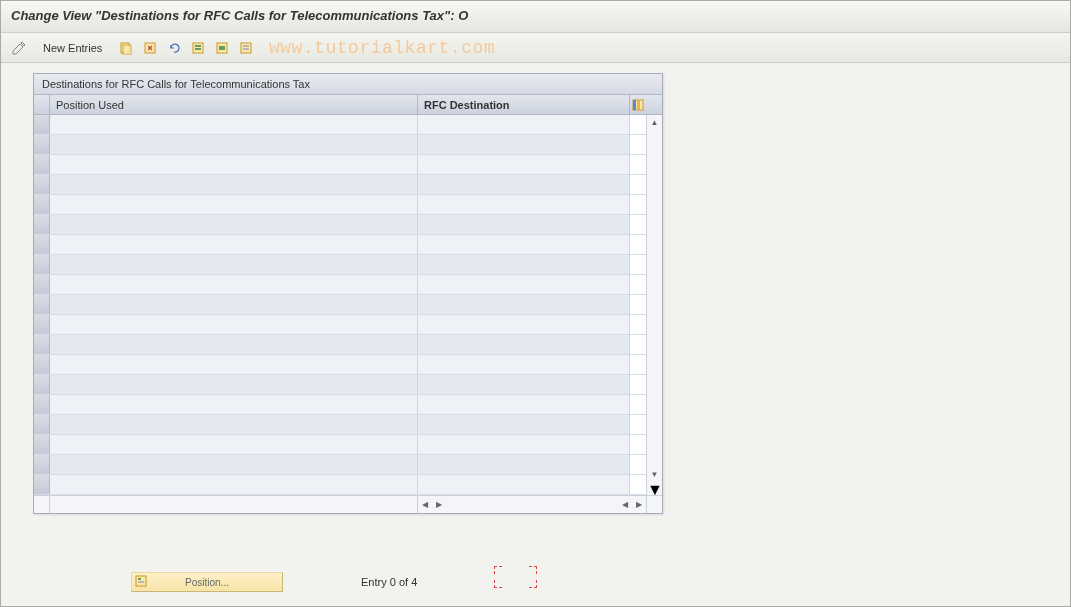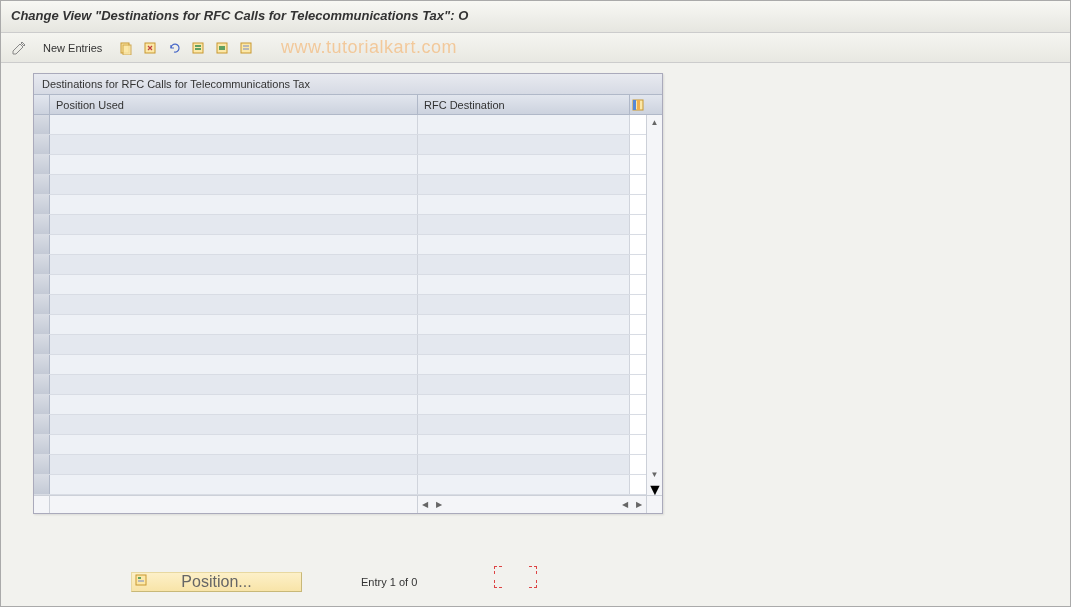--- a/index.html
+++ b/index.html
@@ -39,25 +39,25 @@
     .new-entries-btn {
       font-size: 11px;
       color: #333;
       padding: 2px 8px;
       cursor: pointer;
       margin: 0 2px;
     }
     
     .watermark {
       position: absolute;
-      left: 280px;
+      left: 268px;
       font-size: 18px;
       color: #f4b97a;
       opacity: 0.7;
-      font-family: Liberation Sans, sans-serif;
+      font-family: Liberation Mono, monospace;
       letter-spacing: 0.5px;
     }
     
     .content-area {
       padding: 10px;
     }
     
     .table-container {
       width: 630px;
       border: 1px solid #aab;
@@ -85,21 +85,21 @@
     .row-selector-header { width: 16px; border-right: 1px solid #b0b8c8; }
     .col-header {
       font-size: 11px;
       color: #333;
       padding: 3px 6px;
       border-right: 1px solid #b0b8c8;
       display: flex;
       align-items: center;
     }
     .col-function { width: 368px; }
-    .col-rfc { width: 212px; }
+    .col-rfc { width: 212px; font-weight: bold; }
     .col-config-icon {
       width: 16px;
       display: flex;
       align-items: center;
       justify-content: center;
       background: linear-gradient(to bottom, #e2e6ee 0%, #ccd2de 100%);
     }
     
     .table-body { display: flex; }
     .rows-area { flex: 1; }
@@ -175,31 +175,31 @@
       left: 0;
       right: 0;
       height: 28px;
       display: flex;
       align-items: center;
     }
     
     .position-btn {
       position: absolute;
       left: 130px;
-      width: 171px;
+      width: 152px;
       height: 20px;
       background: linear-gradient(to bottom, #fdf0c8 0%, #f8e4a8 100%);
       border: 1px solid #c8b878;
       border-top-color: #e8d8a0;
       border-left-color: #e8d8a0;
       display: flex;
       align-items: center;
       justify-content: center;
       gap: 6px;
-      font-size: 16px;
+      font-size: 10px;
       color: #666;
       cursor: pointer;
     }
     .position-btn .pos-icon {
       position: absolute;
       left: 2px;
     }
     
     .entry-text {
       position: absolute;
@@ -411,18 +411,18 @@
   <div class="position-btn">
     <span class="pos-icon">
       <svg width="14" height="14" viewBox="0 0 14 14">
           <rect x="2" y="2" width="10" height="10" fill="#fce8a8" stroke="#c89830"></rect>
           <rect x="4" y="4" width="3" height="2" fill="#60a060"></rect>
           <rect x="4" y="7" width="6" height="2" fill="#b8b8b8"></rect>
         </svg>
     </span>
     <span>Position...</span>
   </div>
-  <span class="entry-text">Entry 1 of 0</span>
+  <span class="entry-text">Entry 0 of 4</span>
   <div class="red-bracket-tl"></div>
   <div class="red-bracket-tr"></div>
   <div class="red-bracket-bl"></div>
   <div class="red-bracket-br"></div>
 </div>
 
 </body></html>

